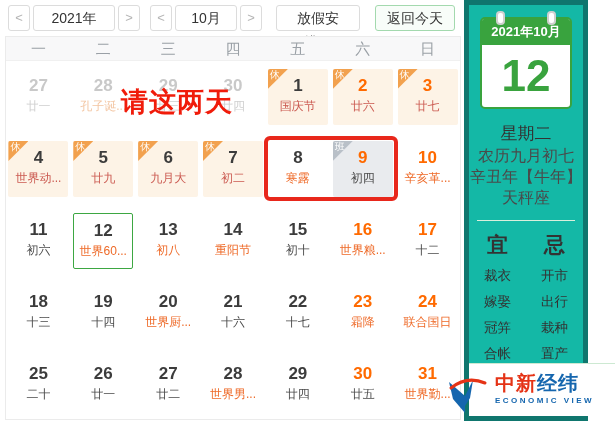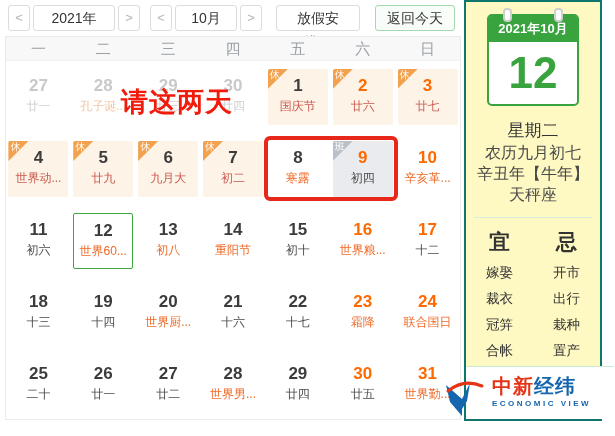--- a/index.html
+++ b/index.html
@@ -37,22 +37,22 @@
   .n-dark{color:#3c3c3c}.n-orange{color:#ff6a00}.n-gray{color:#c9c9c9}
   .l-dark{color:#4a4a4a}.l-orange{color:#ee6a28}.l-red{color:#cb5a51}.l-gray{color:#cfcfcf}.l-palered{color:#f3c6a3}
 
   
   .annotation { position:absolute; left:121px; top:84px; font-size:27px; font-weight:bold; color:#f01b0a;
                 letter-spacing:1px; white-space:nowrap; z-index:30; font-family:"Liberation Sans",sans-serif;text-align:center; }
   .hl-box { position:absolute; left:264px; top:136px; width:134px; height:65px; border:4px solid #e8271b;
             border-radius:6px; z-index:25; }
 
   
-  .sidebar { position:absolute; left:464px; top:0; width:138px; height:421px; background:#fef9c3;
-             border:2px solid #0f766e; text-align:center; }
+  .sidebar { position:absolute; left:464px; top:0; width:124px; height:421px; background:#14b8a6;
+             border:5px solid #0f766e; text-align:center; }
   .cal-icon { width:92px; margin:12px auto 0; position:relative; border:2px solid #39a33e; border-radius:5px; background:#fff; }
   .cal-icon .ring { position:absolute; top:-8px; width:9px; height:14px; border:2px solid #cfcfcf; border-radius:4px; background:#fff; }
   .ring-l { left:14px; } .ring-r { right:14px; }
   .cal-icon .ic-head { background:#39a33e; color:#fff; font-size:13px; font-weight:bold; height:26px; line-height:26px; border-radius:2px 2px 0 0; }
   .cal-icon .ic-day { color:#39a33e; font-size:44px; font-weight:bold; line-height:62px; }
   .weekday { font-size:17px; color:#333; margin-top:13px; }
   .lunar-line { font-size:16px; color:#4a4a4a; line-height:21px; }
   .lunar-line:first-of-type { margin-top:4px; }
   .sep { border:none; border-top:1px solid #d9efdc; margin:12px 8px 0; }
   .yiji { display:flex; margin-top:10px; }
@@ -338,22 +338,22 @@
   </div>
   <div class="weekday">星期二</div>
   <div class="lunar-line">农历九月初七</div>
   <div class="lunar-line">辛丑年【牛年】</div>
   <div class="lunar-line">天秤座</div>
   <hr class="sep">
   <div class="yiji">
     <div class="yiji-col">
       <div class="yiji-title">宜</div>
       <div>
+          <div class="yiji-item">裁衣</div>
           <div class="yiji-item">嫁娶</div>
-          <div class="yiji-item">裁衣</div>
           <div class="yiji-item">冠笄</div>
           <div class="yiji-item">合帐</div>
           <div class="yiji-item">祭祀</div>
         </div>
     </div>
     <div class="yiji-col">
       <div class="yiji-title">忌</div>
       <div>
           <div class="yiji-item">开市</div>
           <div class="yiji-item">出行</div>

